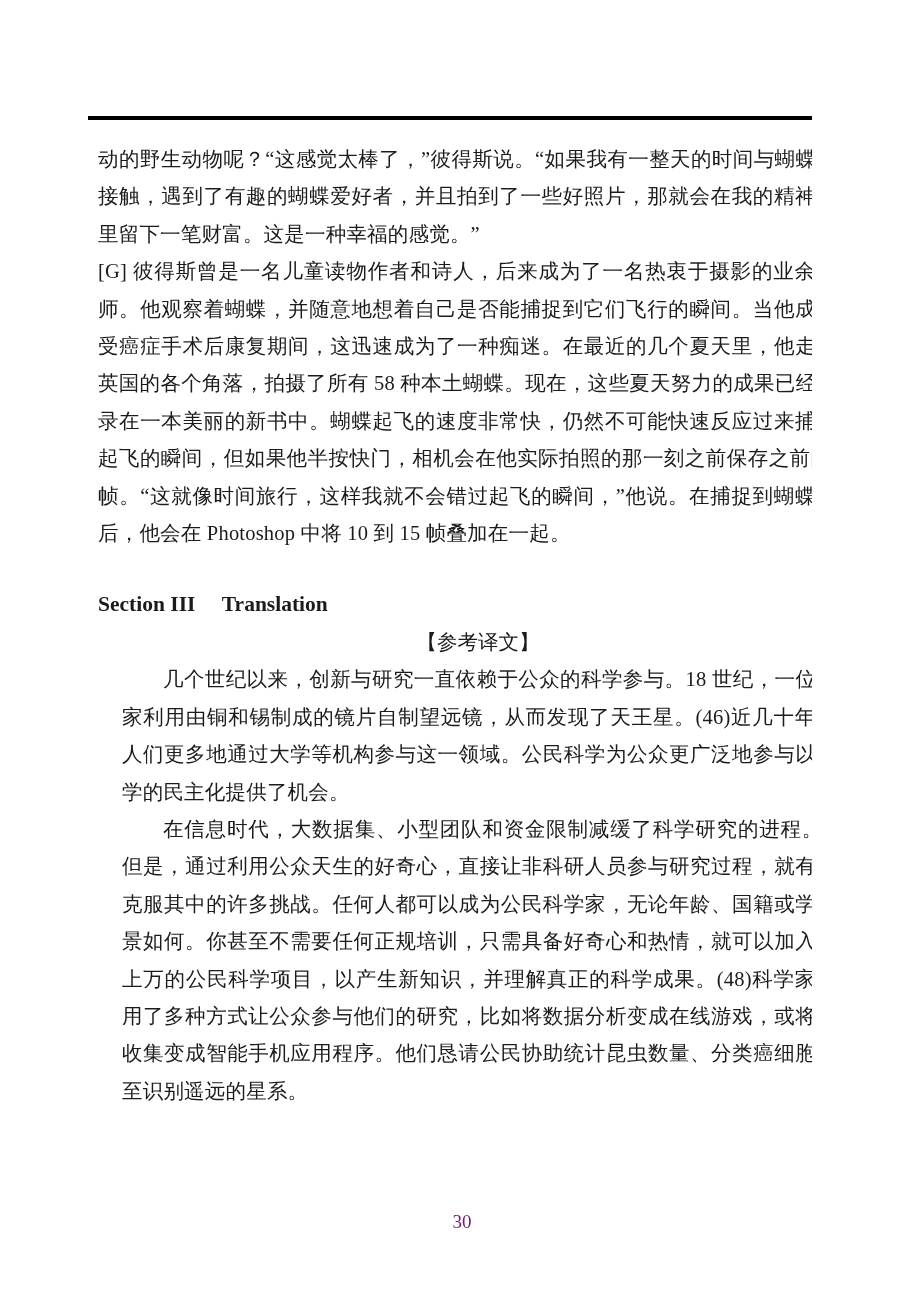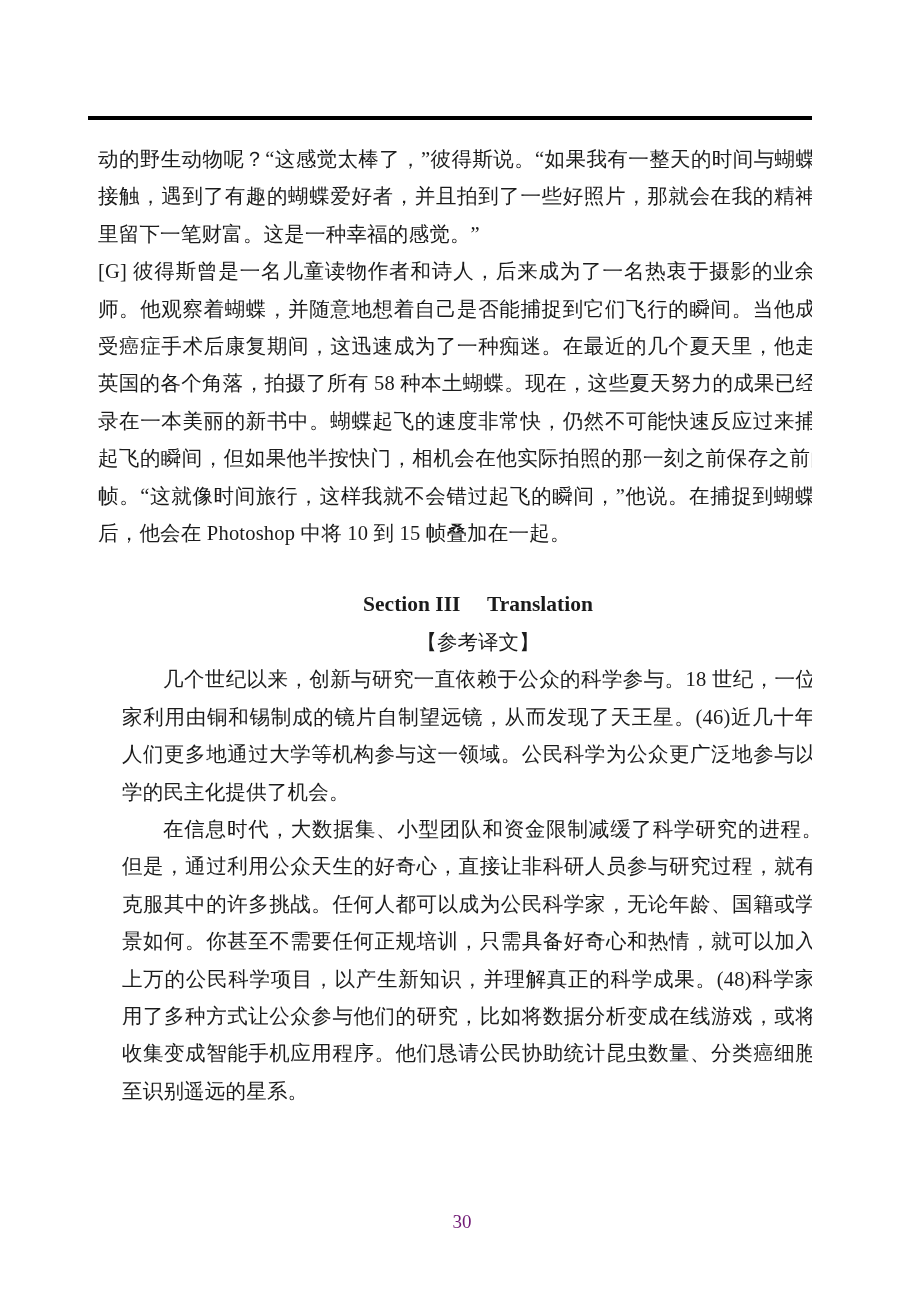--- a/index.html
+++ b/index.html
@@ -40,21 +40,21 @@
   }
   .body-para.indent {
     text-indent: 2em;
     margin-left: 24px;
   }
   .section-heading {
     margin: 34px 0 0 0;
     font-size: 21.5px;
     line-height: 37.4px;
     font-weight: bold;
-    text-align: center;
+    text-align: left;
   }
   .ref-label {
     margin: 0;
     font-size: 20.5px;
     line-height: 37.4px;
     text-align: center;
   }
   .page-number {
     position: absolute;
     top: 1208px;

